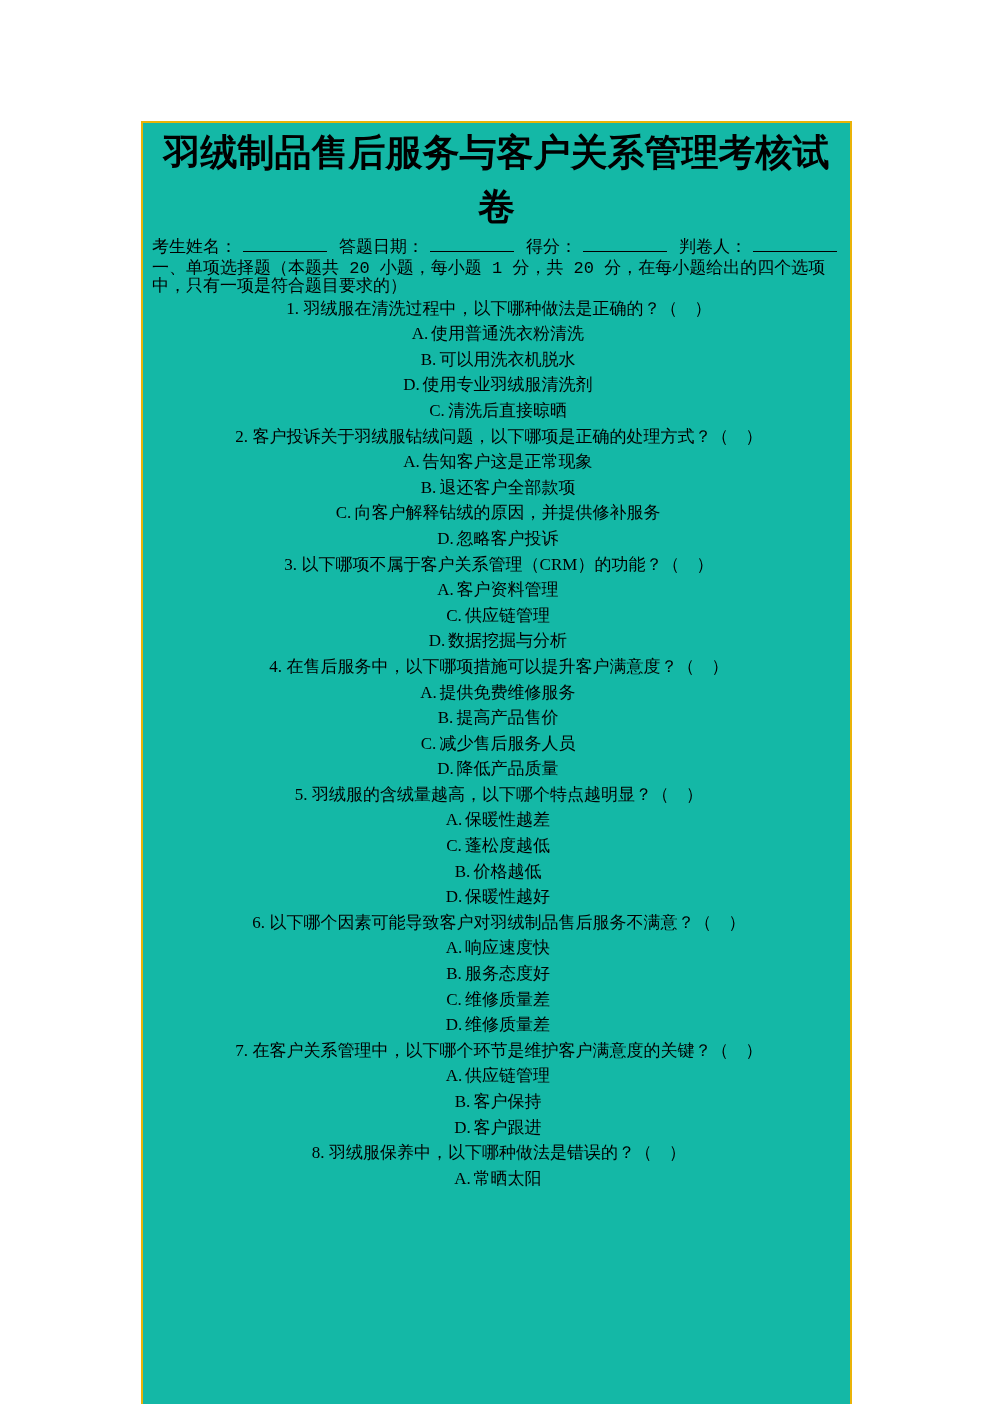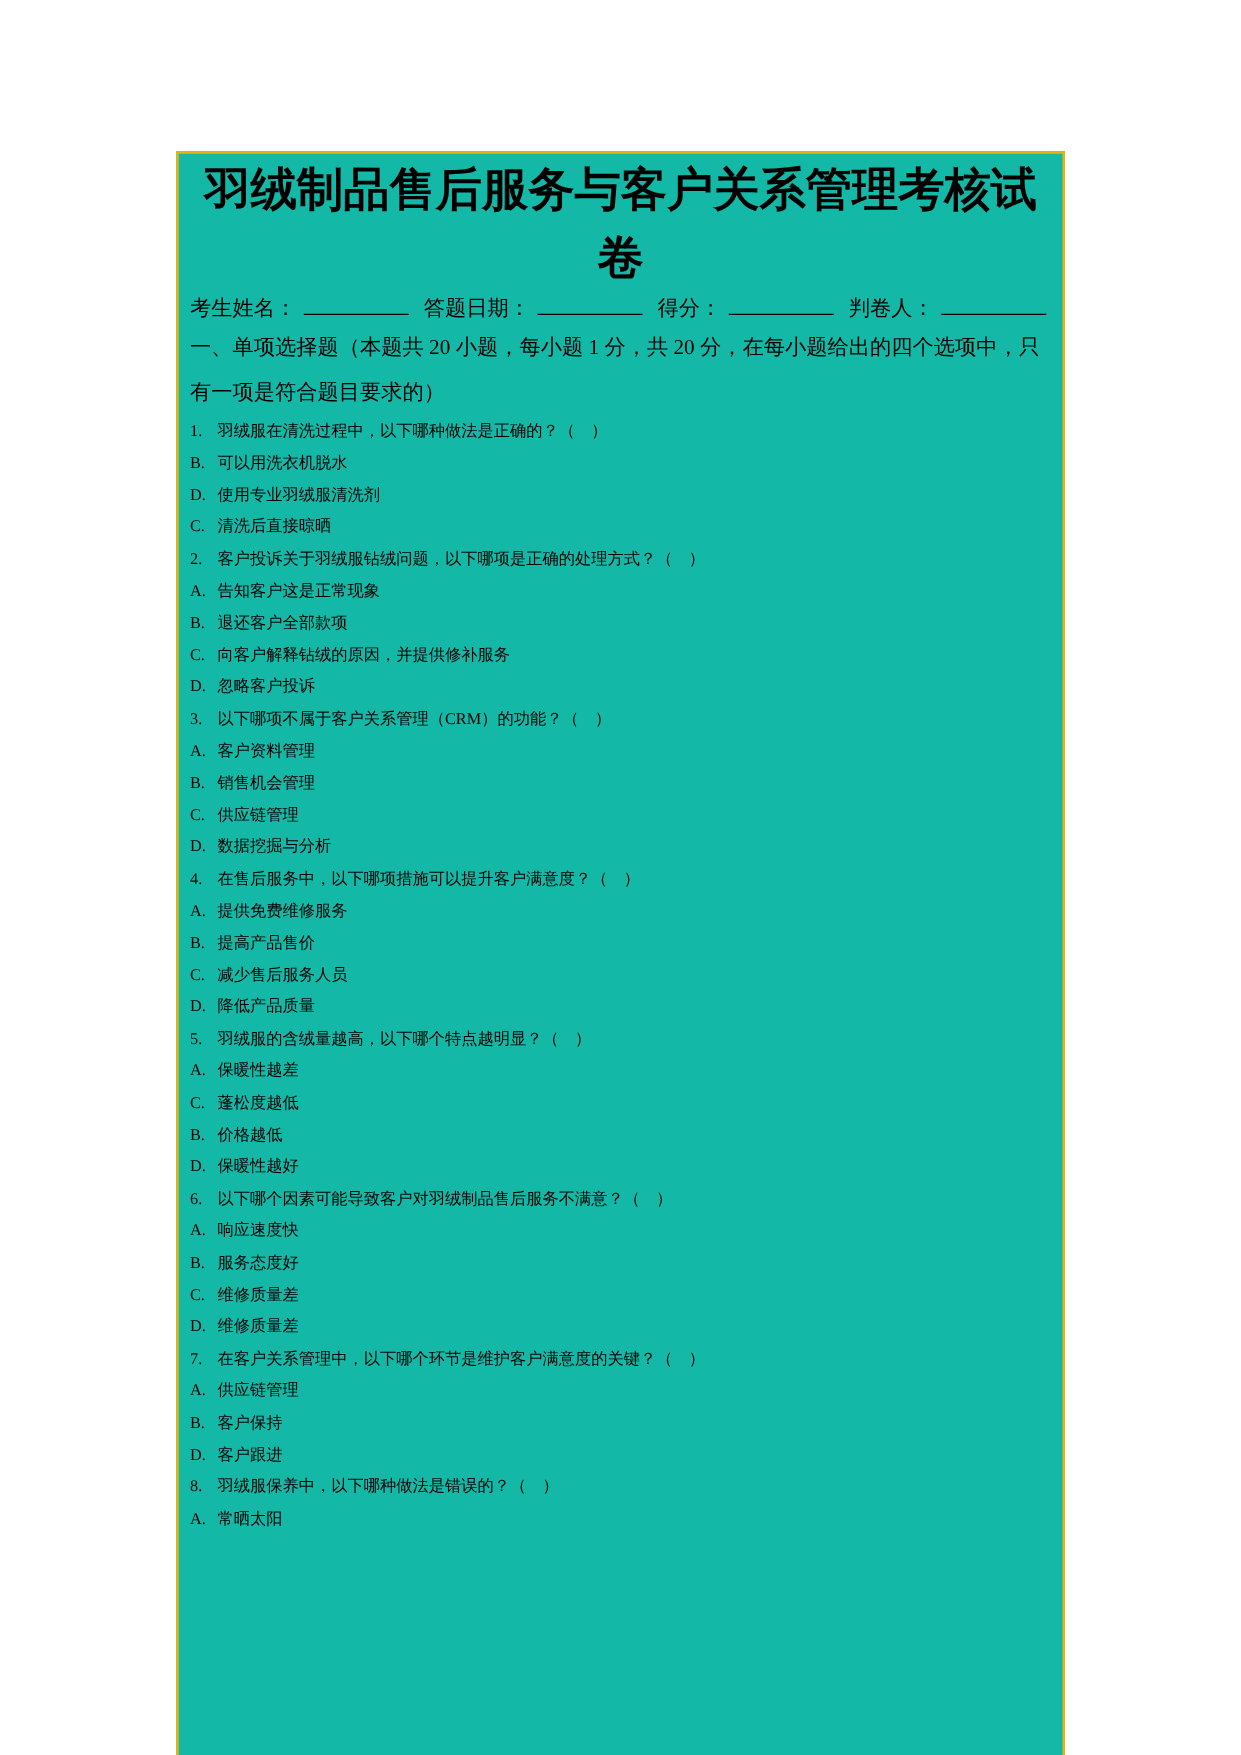--- a/index.html
+++ b/index.html
@@ -47,59 +47,61 @@
   .blank {
     display: inline-block;
     width: 84px;
     height: 15px;
     margin: 0 2px 0 6px;
     border-bottom: 1px solid #000000;
     vertical-align: baseline;
   }
   .section-heading {
     font-size: 17px;
-    line-height: 36px;
+    line-height: 18px;
+    font-family: Liberation Mono, monospace;
   }
   .line {
-    font-size: 13px;
+    font-size: 17px;
     line-height: 25.6px;
     white-space: pre-wrap;
+    text-align: center;
   }
   .marker {
     display: inline-block;
     min-width: 22px;
   }
 </style>
 </head>
 <body>
 
 <div class="sheet">
 
   <h1 class="title">羽绒制品售后服务与客户关系管理考核试卷</h1>
 
   <div class="meta-row">
     <span class="meta-group"><span>考生姓名：</span><span class="blank"></span></span><span class="meta-group"><span>答题日期：</span><span class="blank"></span></span><span class="meta-group"><span>得分：</span><span class="blank"></span></span><span class="meta-group"><span>判卷人：</span><span class="blank"></span></span>
   </div>
 
   <div class="section-heading">一、单项选择题（本题共 20 小题，每小题 1 分，共 20 分，在每小题给出的四个选项中，只有一项是符合题目要求的）</div>
 
   <div class="line"><span class="marker">1.</span><span>羽绒服在清洗过程中，以下哪种做法是正确的？（　）</span></div>
+  <div class="line"><span class="marker">A.</span><span>使用普通洗衣粉清洗</span></div>
   <div class="line"><span class="marker">B.</span><span>可以用洗衣机脱水</span></div>
   <div class="line"><span class="marker">D.</span><span>使用专业羽绒服清洗剂</span></div>
   <div class="line"><span class="marker">C.</span><span>清洗后直接晾晒</span></div>
 
   <div class="line"><span class="marker">2.</span><span>客户投诉关于羽绒服钻绒问题，以下哪项是正确的处理方式？（　）</span></div>
   <div class="line"><span class="marker">A.</span><span>告知客户这是正常现象</span></div>
   <div class="line"><span class="marker">B.</span><span>退还客户全部款项</span></div>
   <div class="line"><span class="marker">C.</span><span>向客户解释钻绒的原因，并提供修补服务</span></div>
   <div class="line"><span class="marker">D.</span><span>忽略客户投诉</span></div>
 
   <div class="line"><span class="marker">3.</span><span>以下哪项不属于客户关系管理（CRM）的功能？（　）</span></div>
   <div class="line"><span class="marker">A.</span><span>客户资料管理</span></div>
-  <div class="line"><span class="marker">B.</span><span>销售机会管理</span></div>
   <div class="line"><span class="marker">C.</span><span>供应链管理</span></div>
   <div class="line"><span class="marker">D.</span><span>数据挖掘与分析</span></div>
 
   <div class="line"><span class="marker">4.</span><span>在售后服务中，以下哪项措施可以提升客户满意度？（　）</span></div>
   <div class="line"><span class="marker">A.</span><span>提供免费维修服务</span></div>
   <div class="line"><span class="marker">B.</span><span>提高产品售价</span></div>
   <div class="line"><span class="marker">C.</span><span>减少售后服务人员</span></div>
   <div class="line"><span class="marker">D.</span><span>降低产品质量</span></div>
 
   <div class="line"><span class="marker">5.</span><span>羽绒服的含绒量越高，以下哪个特点越明显？（　）</span></div>

